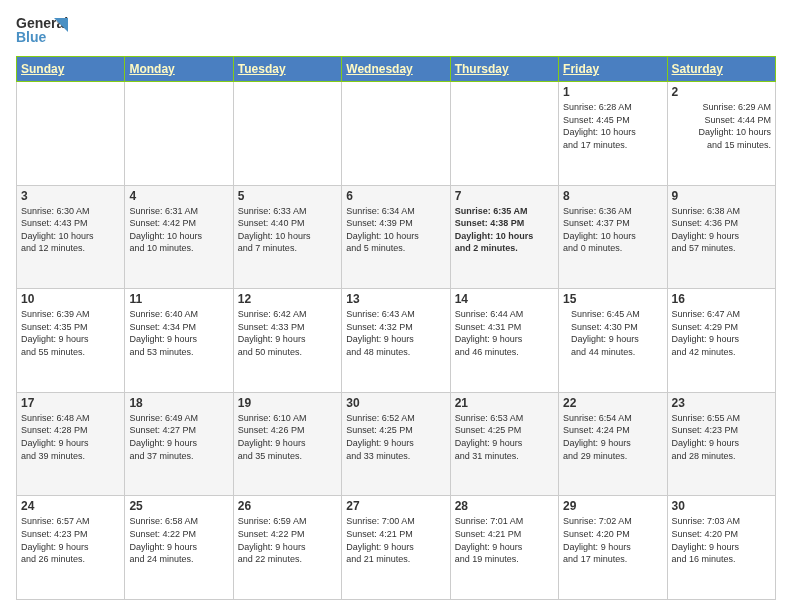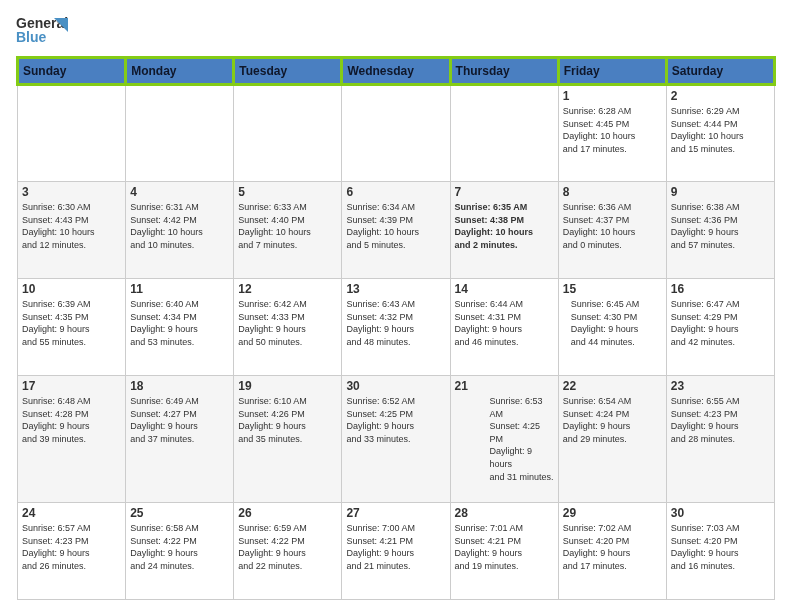--- a/index.html
+++ b/index.html
@@ -42,25 +42,26 @@
     }
     .calendar {
       flex: 1;
       border: 1px solid #ccc;
       border-collapse: collapse;
       width: 100%;
       table-layout: fixed;
     }
     .calendar th {
       background: #4a7fc1;
-      color: #0f172a;
+      color: #fef9c3;
       padding: 5px 4px;
       font-size: 12px;
-      border: 3px solid #84cc16;
+      border: 1px solid #84cc16;
       text-align: left;
+      text-decoration: underline;
     }
     .calendar td {
       border: 1px solid #ccc;
       vertical-align: top;
       padding: 3px 4px;
       font-size: 9.5px;
       color: #333;
       background: #fff;
       height: 85px;
     }
@@ -124,21 +125,21 @@
           <td class="empty-cell"></td>
           <td>
             <span class="day-num">1</span>
             <div class="day-info" style="white-space: pre-line;">Sunrise: 6:28 AM
 Sunset: 4:45 PM
 Daylight: 10 hours
 and 17 minutes.</div>
           </td>
           <td>
             <span class="day-num">2</span>
-            <div class="day-info" style="white-space: pre-line;">Sunrise: 6:29 AM
+            <div class="day-info" style="white-space: pre-line; text-align: right;">Sunrise: 6:29 AM
 Sunset: 4:44 PM
 Daylight: 10 hours
 and 15 minutes.</div>
           </td>
         </tr>
         <tr class="row-shade">
           <td>
             <span class="day-num">3</span>
             <div class="day-info" style="white-space: pre-line;">Sunrise: 6:30 AM
 Sunset: 4:43 PM
@@ -263,21 +264,21 @@
           </td>
           <td>
             <span class="day-num">30</span>
             <div class="day-info" style="white-space: pre-line;">Sunrise: 6:52 AM
 Sunset: 4:25 PM
 Daylight: 9 hours
 and 33 minutes.</div>
           </td>
           <td>
             <span class="day-num">21</span>
-            <div class="day-info" style="white-space: pre-line; margin-left: 35px;">Sunrise: 6:53 AM
+            <div class="day-info" style="white-space: pre-line;">Sunrise: 6:53 AM
 Sunset: 4:25 PM
 Daylight: 9 hours
 and 31 minutes.</div>
           </td>
           <td>
             <span class="day-num">22</span>
             <div class="day-info" style="white-space: pre-line;">Sunrise: 6:54 AM
 Sunset: 4:24 PM
 Daylight: 9 hours
 and 29 minutes.</div>

